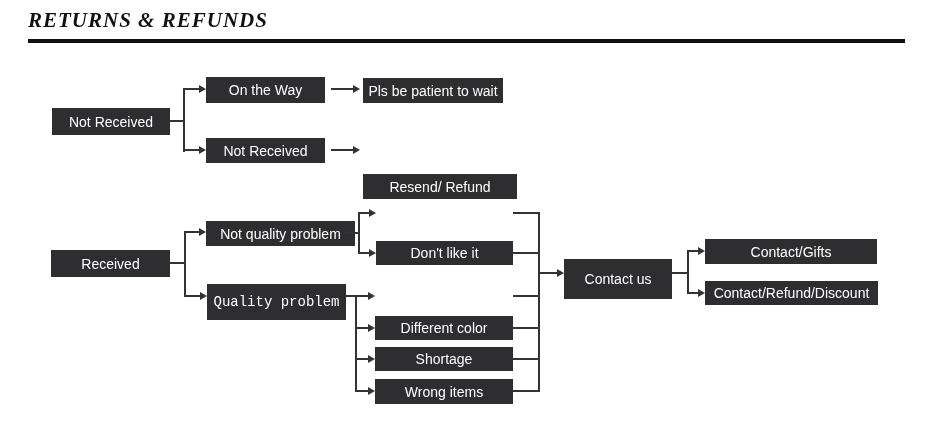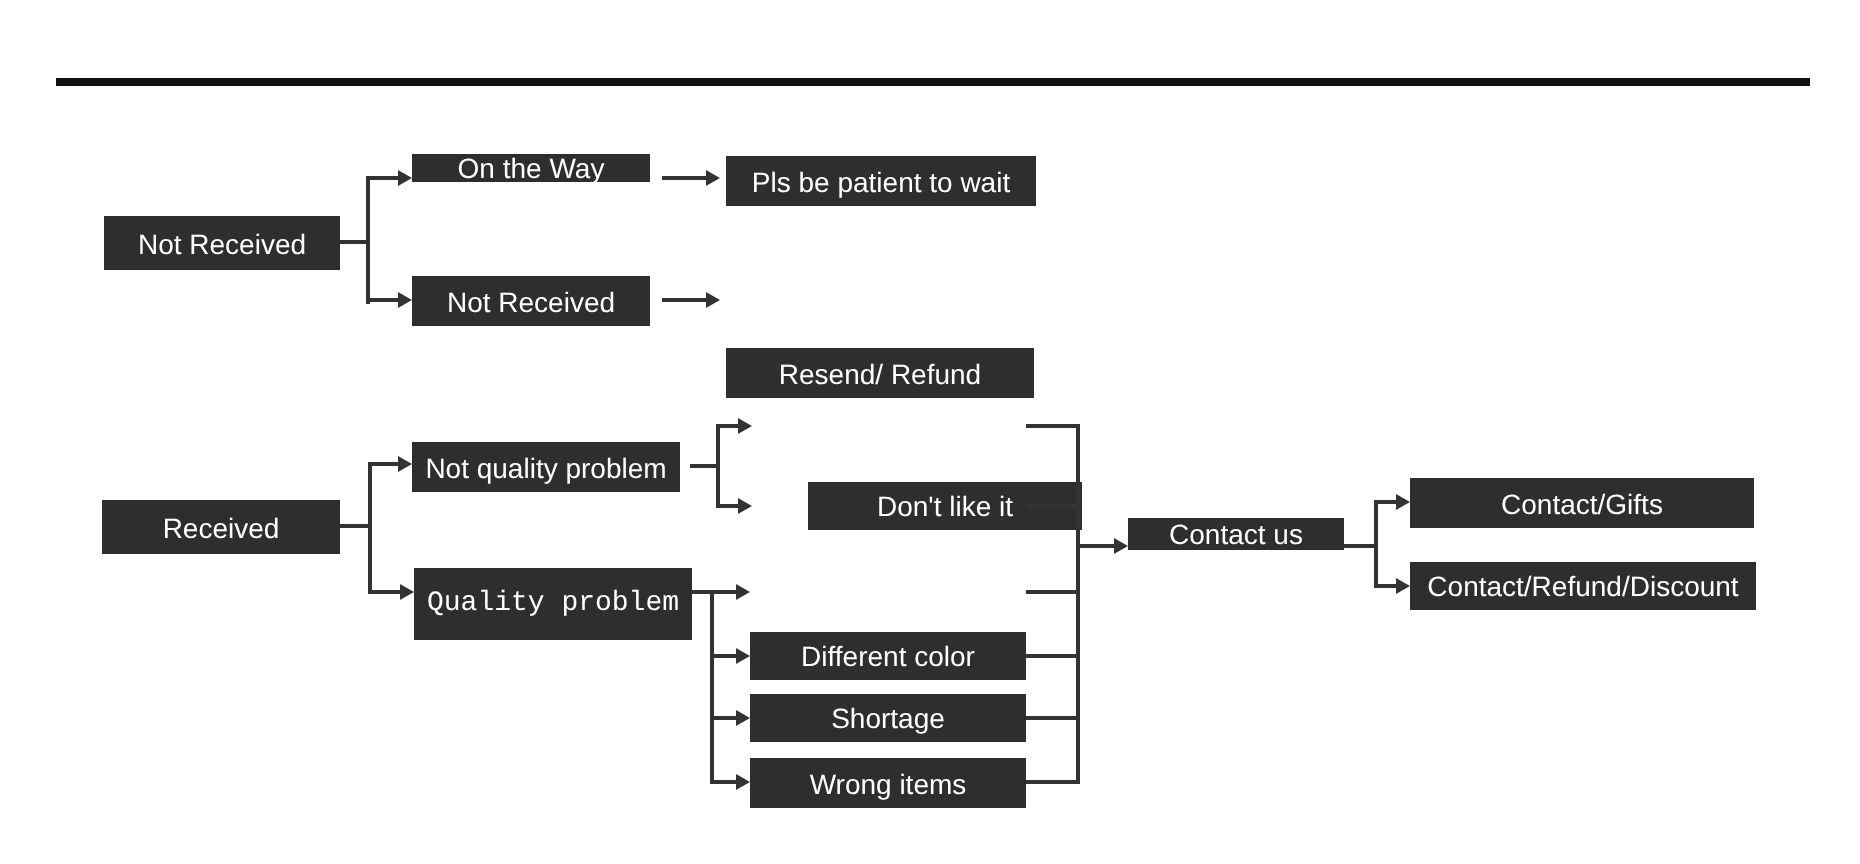--- a/index.html
+++ b/index.html
@@ -53,36 +53,37 @@
     border-top: 4px solid transparent;
     border-bottom: 4px solid transparent;
     border-left: 7px solid #333333;
   }
 </style>
 </head>
 <body>
 
 <div class="canvas">
 
+  <div class="title">RETURNS &amp; REFUNDS</div>
   <div class="rule"></div>
 
   <div class="node" style="left:52px; top:108px; width:118px; height:27px;">Not Received</div>
-  <div class="node" style="left:206px; top:77px; width:119px; height:14px;">On the Way</div>
-  <div class="node" style="left:363px; top:78px; width:155px; height:25px;">Pls be patient to wait</div>
+  <div class="node" style="left:206px; top:77px; width:119px; height:26px;">On the Way</div>
+  <div class="node" style="left:363px; top:78px; width:140px; height:25px;">Pls be patient to wait</div>
   <div class="node" style="left:206px; top:138px; width:119px; height:25px;">Not Received</div>
   <div class="node" style="left:363px; top:138px; width:154px; height:25px;margin-top:36px;">Resend/ Refund</div>
 
   <div class="node" style="left:51px; top:250px; width:119px; height:27px;">Received</div>
-  <div class="node" style="left:206px; top:221px; width:134px; height:25px;">Not quality problem</div>
+  <div class="node" style="left:206px; top:221px; width:149px; height:25px;">Not quality problem</div>
   <div class="node" style="left:207px; top:284px; width:139px; height:36px;font-family:Liberation Mono, monospace;">Quality problem</div>
-  <div class="node" style="left:376px; top:241px; width:137px; height:24px;margin-left:28px;">Don't like it</div>
+  <div class="node" style="left:376px; top:241px; width:137px; height:24px;">Don't like it</div>
   <div class="node" style="left:375px; top:316px; width:138px; height:24px;">Different color</div>
   <div class="node" style="left:375px; top:379px; width:138px; height:25px;">Wrong items</div>
   <div class="node" style="left:375px; top:347px; width:138px; height:24px;">Shortage</div>
-  <div class="node" style="left:564px; top:259px; width:108px; height:16px;">Contact us</div>
+  <div class="node" style="left:564px; top:259px; width:108px; height:40px;">Contact us</div>
   <div class="node" style="left:705px; top:239px; width:172px; height:25px;">Contact/Gifts</div>
   <div class="node" style="left:705px; top:281px; width:173px; height:24px;">Contact/Refund/Discount</div>
 
   <div class="ln h" style="left:170px; top:120px; width:14px;"></div>
   <div class="ln v" style="left:183px; top:88px; height:64px;"></div>
   <div class="ln h" style="left:183px; top:88px; width:17px;"></div>
   <div class="ah" style="left:199px; top:85px;"></div>
   <div class="ln h" style="left:183px; top:149px; width:17px;"></div>
   <div class="ah" style="left:199px; top:146px;"></div>
   <div class="ln h" style="left:331px; top:88px; width:22px;"></div>

